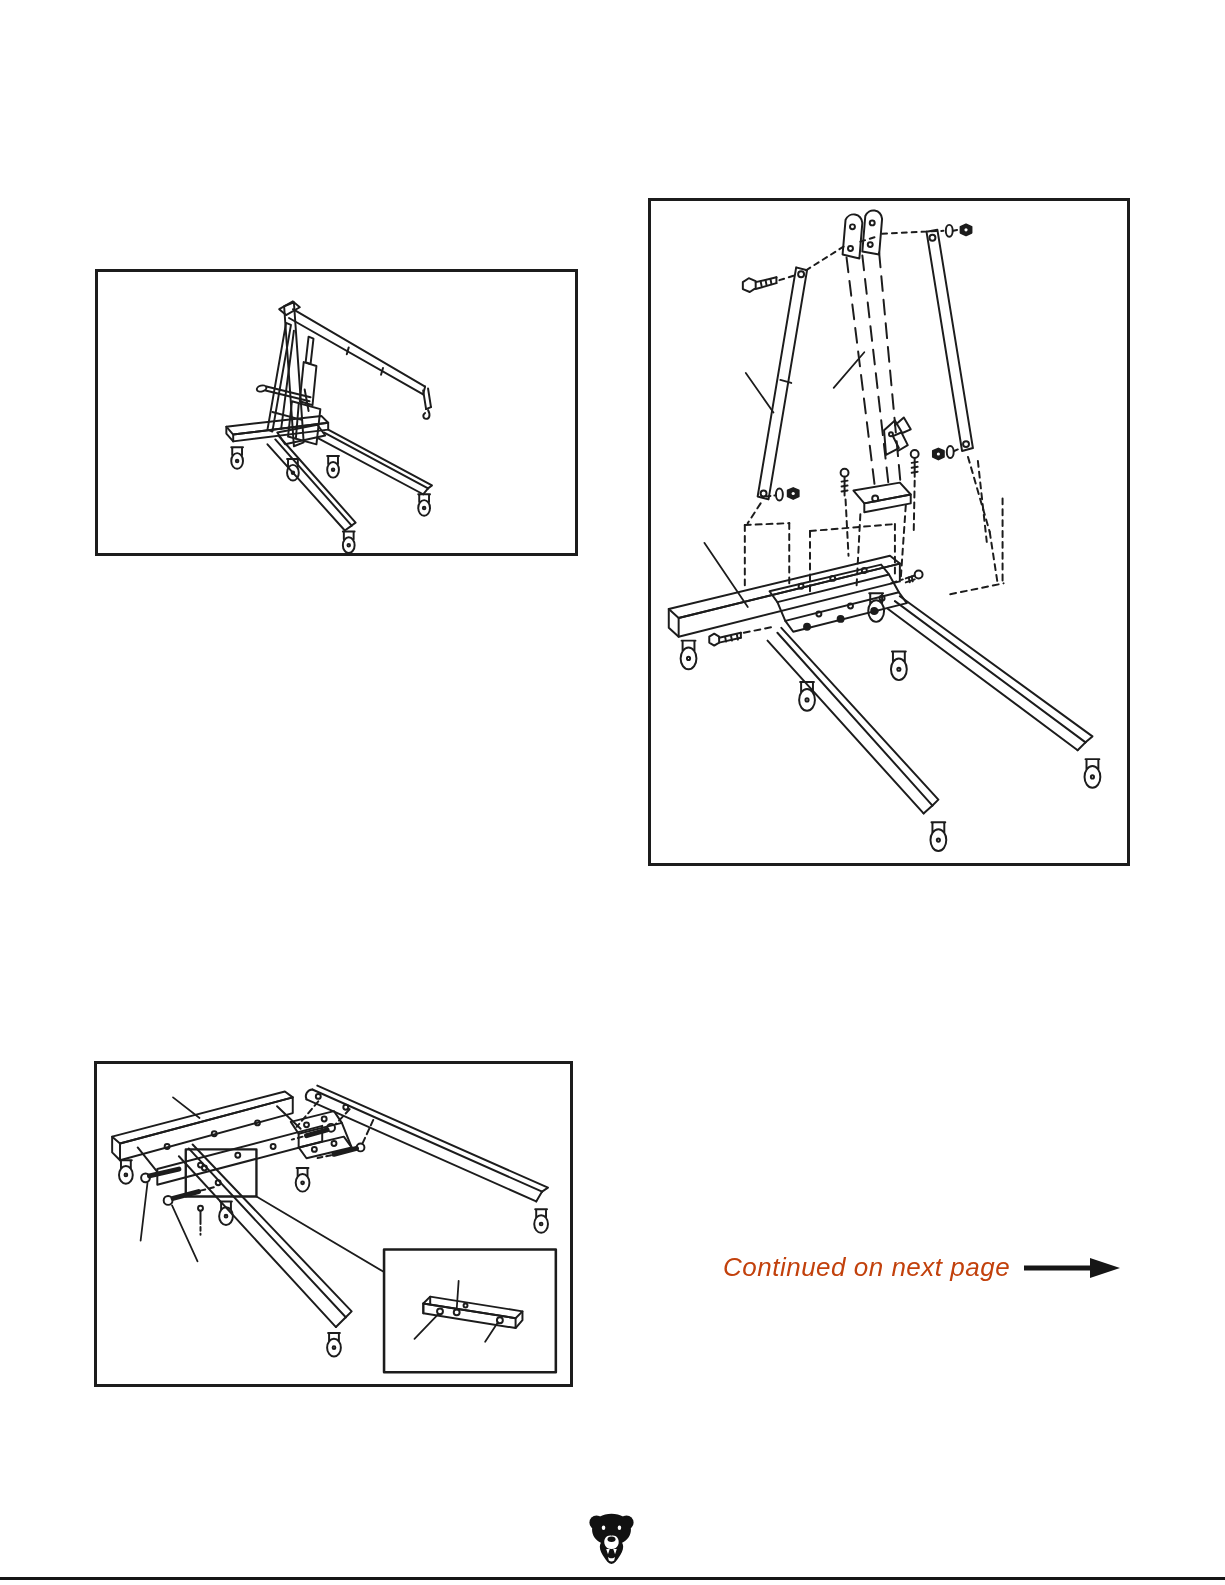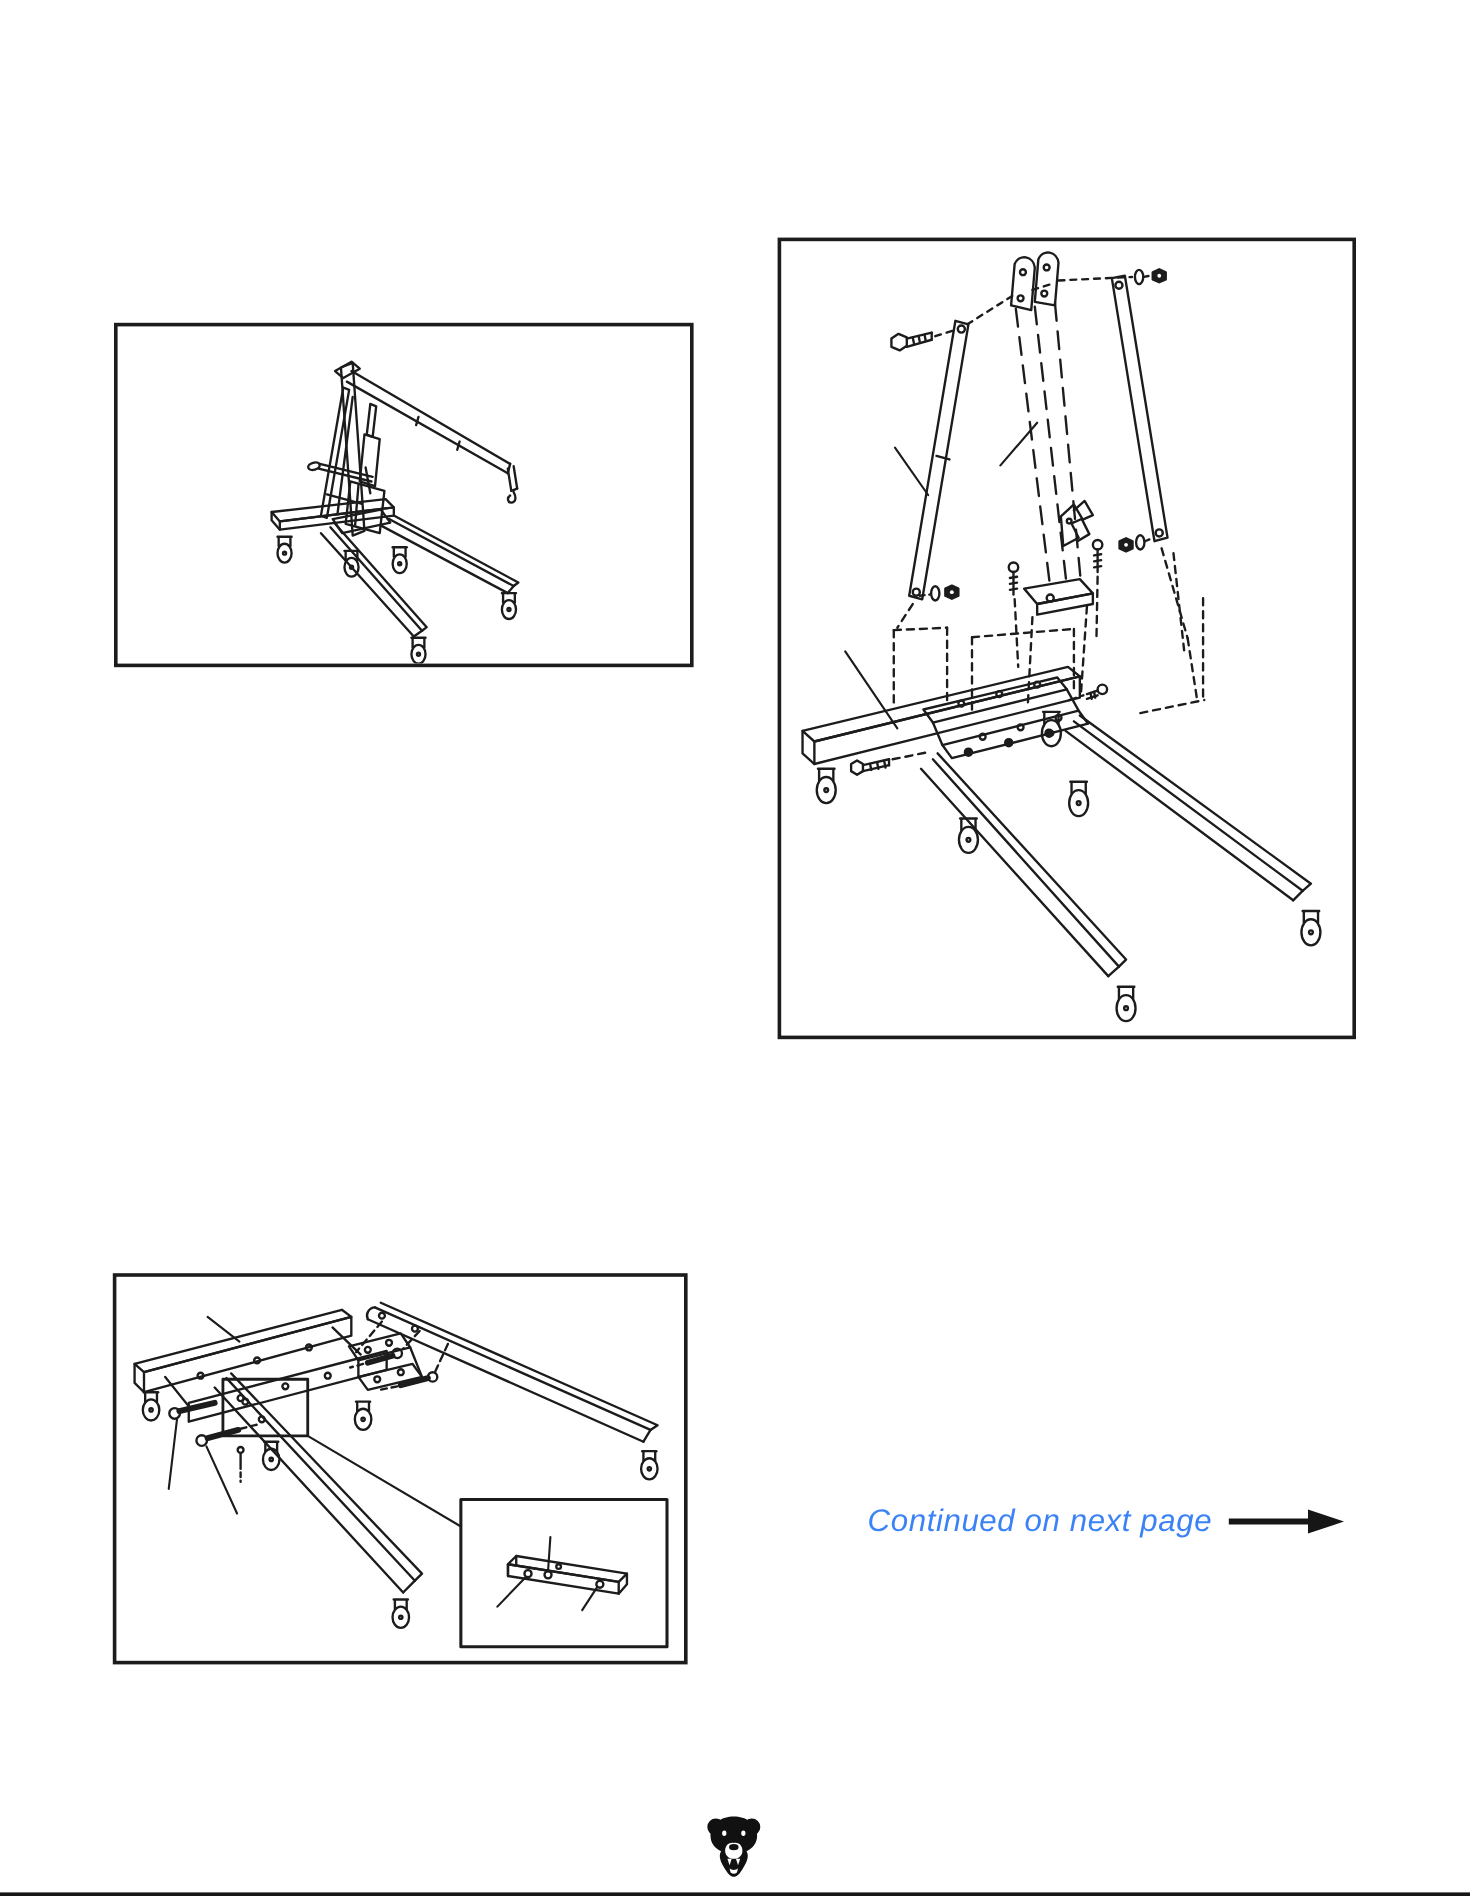--- a/index.html
+++ b/index.html
@@ -22,21 +22,21 @@
   #fig2 { left: 648px; top: 198px;  width: 482px; height: 668px; }
   #fig3 { left: 94px;  top: 1061px; width: 479px; height: 326px; }
   .continued {
     position: absolute; left: 723px; top: 1252px;
     display: flex; align-items: center; gap: 12px;
   }
   .continued .txt {
     font-style: italic;
     font-size: 26px;
     letter-spacing: 0.5px;
-    color: #3b82f6;
+    color: #c2410c;
     white-space: nowrap;
   }
   .bear {
     position: absolute; left: 585px; top: 1510px; width: 53px; height: 55px;
   }
   .bottom-rule {
     position: absolute; left: 0; top: 1577px; width: 1225px; height: 3px;
     background: #161616;
   }
   .ln { stroke: #1c1c1c; fill: none; stroke-linecap: round; stroke-linejoin: round; }

